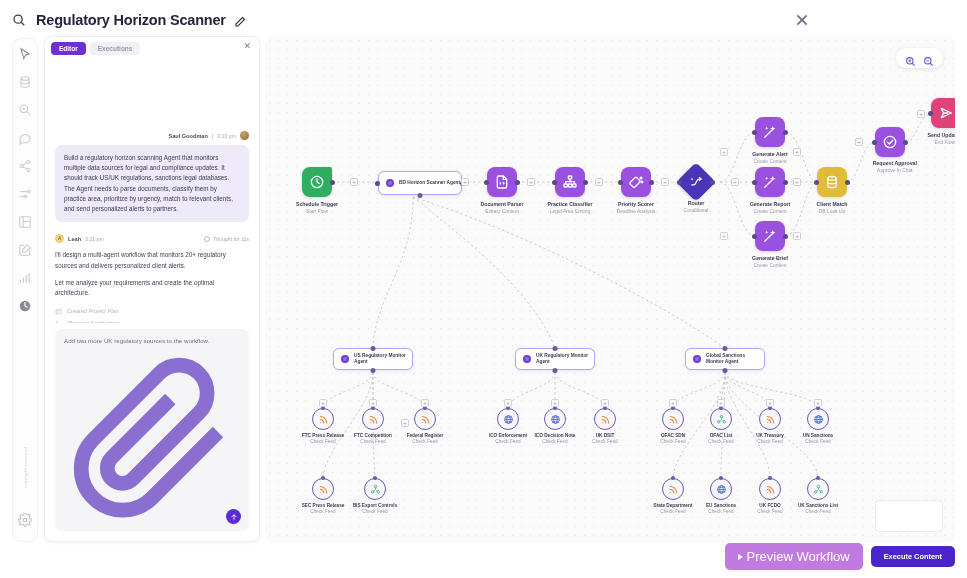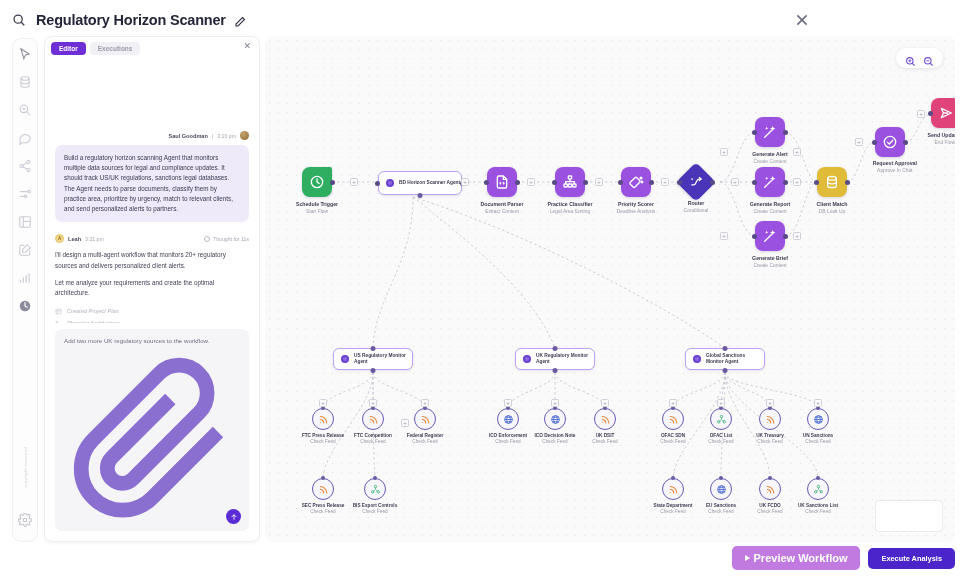--- a/index.html
+++ b/index.html
@@ -139,21 +139,21 @@
   }
   .leaf .circ svg { width:11px;height:11px; }
   .leaf .lport{ position:absolute; width:4px;height:4px;border-radius:50%;background:#6a5aa0; left:50%; transform:translateX(-50%); top:-2px; z-index:4;}
   .leaf .ll { position:absolute; left:50%; transform:translateX(-50%); top:25px; text-align:center; white-space:nowrap; }
   .leaf .ll .t { font-size:4.7px; font-weight:700; color:#3b3b52; }
   .leaf .ll .s { font-size:4.7px; color:#9a9aaa; margin-top:1px; }
 
   
   .footer { position:absolute; right:12px; bottom:8px; display:flex; gap:8px; align-items:center; }
   .btn { border:none; border-radius:5px; font-family:inherit; cursor:pointer; display:flex; align-items:center; gap:4px; }
-  .btn.preview { background:#c07ae0; color:#fff; font-size:11px; font-weight:700; padding:6px 13px; }
+  .btn.preview { background:#c07ae0; color:#fff; font-size:13px; font-weight:400; padding:6px 13px; }
   .btn.exec { background:#4b25c9; color:#fff; font-size:7.4px; font-weight:700; padding:6px 13px; }
   .btn.preview .ply { width:0;height:0;border-left:5px solid #fff;border-top:3px solid transparent;border-bottom:3px solid transparent; }
 </style>
 </head>
 <body>
 
 <div class="app">
 
   <div class="topbar">
     <span class="search-ic">
@@ -861,17 +861,17 @@
 
     <div class="minimap"></div>
   </div>
 
   <div class="footer">
     <button class="btn preview">
       <span class="ply"></span>
       <span>Preview Workflow</span>
     </button>
     <button class="btn exec">
-      <span>Execute Analysis</span>
+      <span>Execute Content</span>
     </button>
   </div>
 
 </div>
 
 </body></html>

